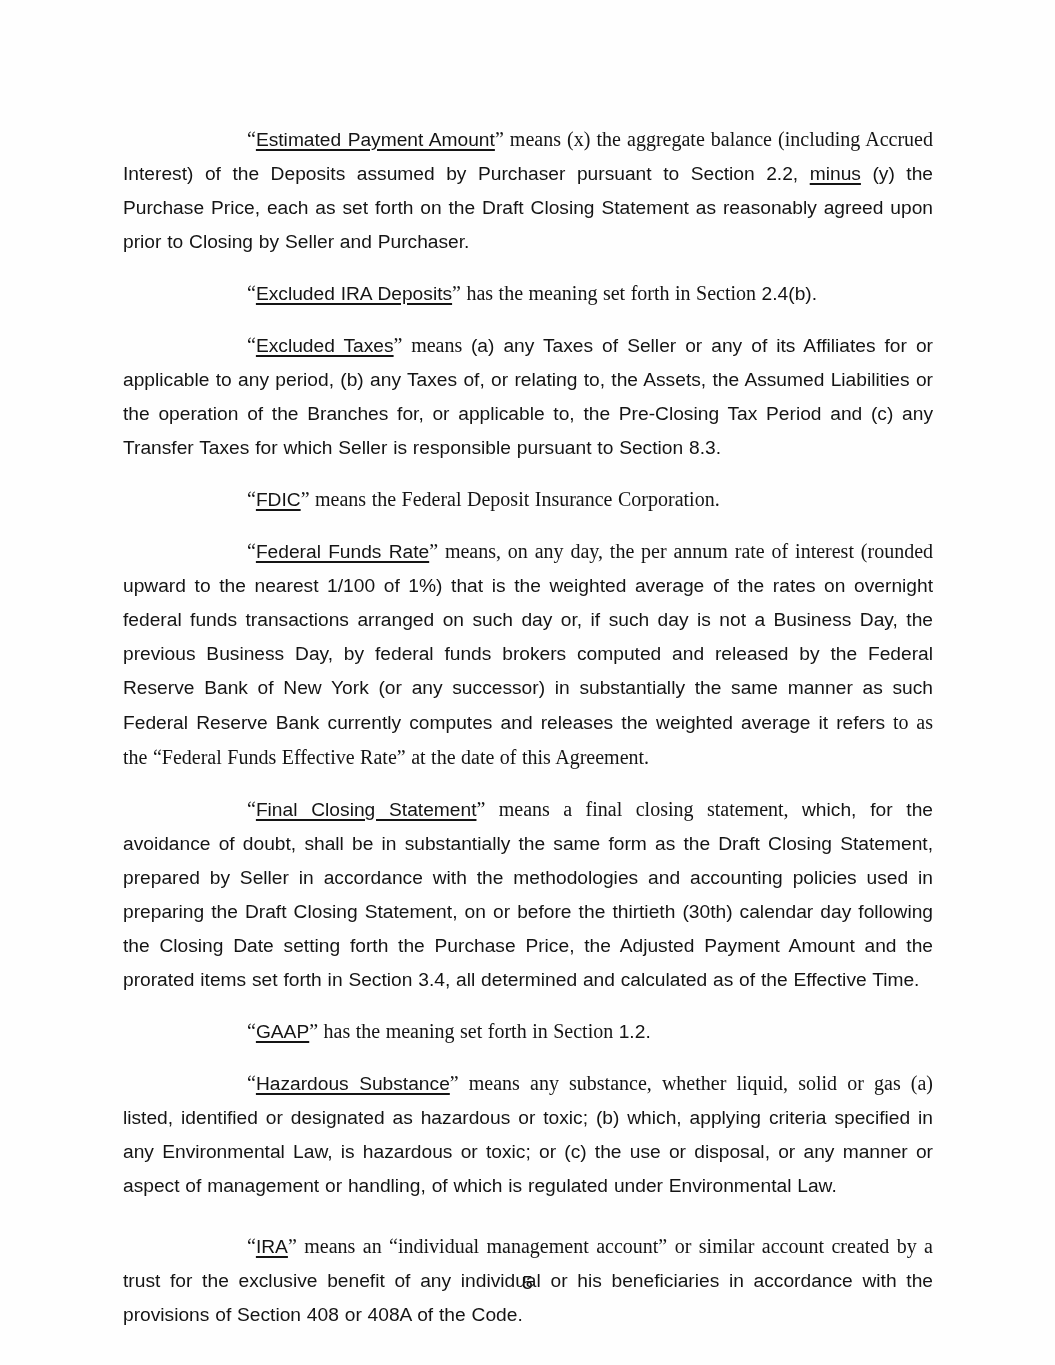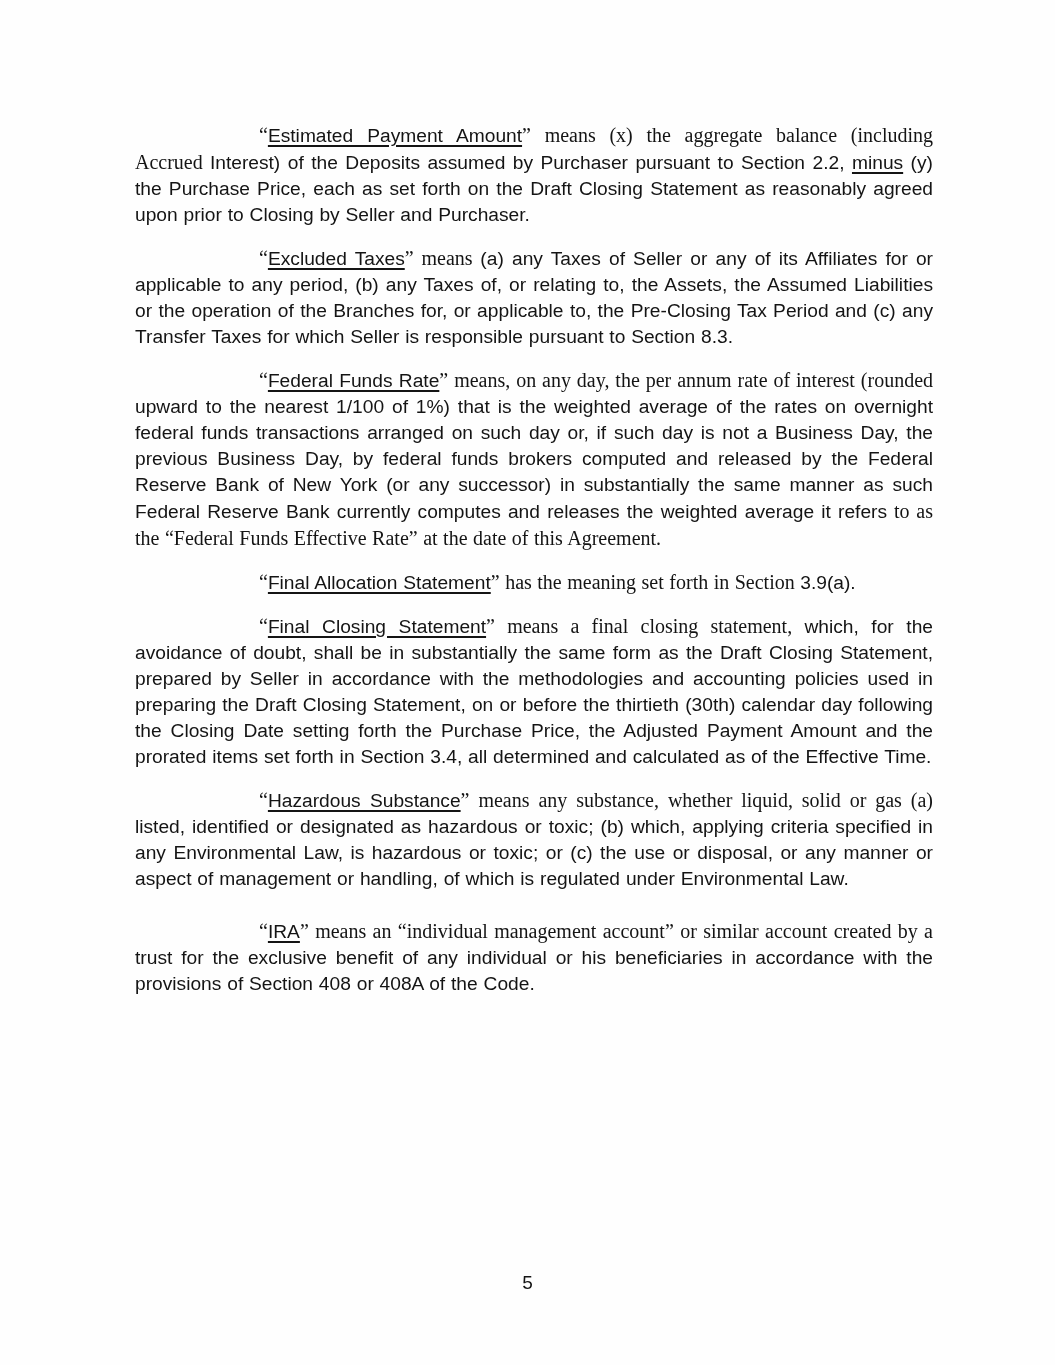--- a/index.html
+++ b/index.html
@@ -15,25 +15,25 @@
     overflow: hidden;
     color: #141414;
   }
   .doc-body {
     position: absolute;
     left: 123px;
     top: 122px;
     width: 810px;
   }
   .para {
-    margin: 0 0 17px 12px;
+    margin: 0 0 17px 0;
     text-indent: 124px;
     text-align: justify;
     font-size: 19.5px;
-    line-height: 26px;
+    line-height: 34px;
     word-spacing: 0.5px;
   }
   .para.gap-before {
     margin-top: 26px;
   }
   .serif {
     font-family: "Liberation Serif", serif;
     font-size: 20px;
   }
   .sans {
@@ -55,21 +55,23 @@
     font-size: 19px;
     color: #141414;
   }
 </style>
 </head>
 <body>
 
 <div class="page">
   <div class="doc-body">
       <p class="para"><span class="serif">“</span><span class="sans u">Estimated Payment Amount</span><span class="serif">” means (x) the aggregate balance (including Accrued </span><span class="sans">Interest) of the Deposits assumed by Purchaser pursuant to Section 2.2, </span><span class="sans u">minus</span><span class="sans"> (y) the Purchase Price, each as set forth on the Draft Closing Statement as reasonably agreed upon prior to Closing by Seller and Purchaser.</span></p>
+      <p class="para"><span class="serif">“</span><span class="sans u">Excluded IRA Deposits</span><span class="serif">” has the meaning set forth in Section </span><span class="sans">2.4(b).</span></p>
       <p class="para"><span class="serif">“</span><span class="sans u">Excluded Taxes</span><span class="serif">” means </span><span class="sans">(a) any Taxes of Seller or any of its Affiliates for or applicable to any period, (b) any Taxes of, or relating to, the Assets, the Assumed Liabilities or the operation of the Branches for, or applicable to, the Pre-Closing Tax Period and (c) any Transfer Taxes for which Seller is responsible pursuant to Section 8.3.</span></p>
+      <p class="para"><span class="serif">“</span><span class="sans u">FDIC</span><span class="serif">” means the Federal Deposit Insurance Corporation.</span></p>
       <p class="para"><span class="serif">“</span><span class="sans u">Federal Funds Rate</span><span class="serif">” means, on any day, the per annum rate of interest (rounded </span><span class="sans">upward to the nearest 1/100 of 1%) that is the weighted average of the rates on overnight federal funds transactions arranged on such day or, if such day is not a Business Day, the previous Business Day, by federal funds brokers computed and released by the Federal Reserve Bank of New York (or any successor) in substantially the same manner as such Federal Reserve Bank currently computes and releases the weighted average it refers</span><span class="serif"> to as the “Federal Funds Effective Rate” at the date of this Agreement.</span></p>
-      <p class="para"><span class="serif">“</span><span class="sans u">Final Allocation Statement</span><span class="serif">” has the meaning set forth in Section </span><span class="sans">3.9(a).</span></p>
       <p class="para"><span class="serif">“</span><span class="sans u">Final Closing Statement</span><span class="serif">” means a final closing statement, </span><span class="sans">which, for the avoidance of doubt, shall be in substantially the same form as the Draft Closing Statement, prepared by Seller in accordance with the methodologies and accounting policies used in preparing the Draft Closing Statement, on or before the thirtieth (30th) calendar day following the Closing Date setting forth the Purchase Price, the Adjusted Payment Amount and the prorated items set forth in Section 3.4, all determined and calculated as of the Effective Time.</span></p>
+      <p class="para"><span class="serif">“</span><span class="sans u">GAAP</span><span class="serif">” has the meaning set forth in Section </span><span class="sans">1.2.</span></p>
       <p class="para"><span class="serif">“</span><span class="sans u">Hazardous Substance</span><span class="serif">” means any substance, whether liquid, solid or gas (a) </span><span class="sans">listed, identified or designated as hazardous or toxic; (b) which, applying criteria specified in any Environmental Law, is hazardous or toxic; or (c) the use or disposal, or any manner or aspect of management or handling, of which is regulated under Environmental Law.</span></p>
       <p class="para gap-before"><span class="serif">“</span><span class="sans u">IRA</span><span class="serif">” means an “individual management account” or similar account created by a </span><span class="sans">trust for the exclusive benefit of any individual or his beneficiaries in accordance with the provisions of Section 408 or 408A of the Code.</span></p>
     </div>
   <div class="page-number">5</div>
 </div>
 
 </body></html>

